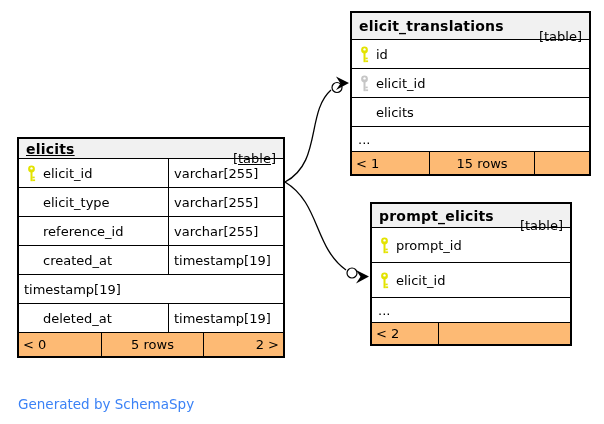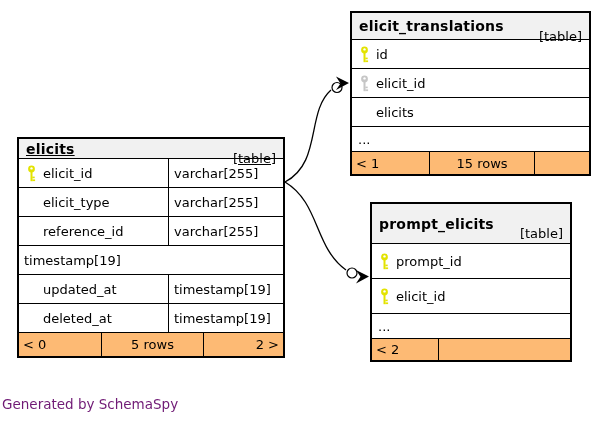--- a/index.html
+++ b/index.html
@@ -77,24 +77,24 @@
     padding: 0 4px;
     overflow: hidden;
   }
   .f-cell:last-child { border-right: none; }
   .f-left   { justify-content: flex-start; }
   .f-center { justify-content: center; }
   .f-right  { justify-content: flex-end; }
 
   .caption {
     position: absolute;
-    left: 2px;
+    left: 18px;
     top: 396px;
     font-size: 13.5px;
-    color: #701a75;
+    color: #3b82f6;
   }
 
   
   .tbl.elicits { left: 17px; top: 137px; width: 268px; }
   .tbl.elicits .tbl-header { height: 20px; text-decoration: underline; }
   .tbl.elicits .row { height: 29px; }
   .tbl.elicits .tbl-footer { height: 23px; }
   .tbl.elicits .f-cell:nth-child(1) { width: 83px; }
   .tbl.elicits .f-cell:nth-child(2) { width: 102px; }
   .tbl.elicits .f-cell:nth-child(3) { width: 79px; }
@@ -104,21 +104,21 @@
   .tbl.elicit-translations .tbl-header { height: 27px; }
   .tbl.elicit-translations .row { height: 29px; }
   .tbl.elicit-translations .row.ellipsis-row { height: 25px; }
   .tbl.elicit-translations .tbl-footer { height: 22px; }
   .tbl.elicit-translations .f-cell:nth-child(1) { width: 78px; }
   .tbl.elicit-translations .f-cell:nth-child(2) { width: 105px; }
   .tbl.elicit-translations .f-cell:nth-child(3) { width: 54px; }
 
   
   .tbl.prompt-elicits { left: 370px; top: 202px; width: 202px; }
-  .tbl.prompt-elicits .tbl-header { height: 40px; }
+  .tbl.prompt-elicits .tbl-header { height: 24px; }
   .tbl.prompt-elicits .row { height: 35px; }
   .tbl.prompt-elicits .row.ellipsis-row { height: 25px; }
   .tbl.prompt-elicits .tbl-footer { height: 21px; }
   .tbl.prompt-elicits .f-cell:nth-child(1) { width: 67px; }
   .tbl.prompt-elicits .f-cell:nth-child(2) { width: 87px; }
   .tbl.prompt-elicits .f-cell:nth-child(3) { width: 44px; }
 </style>
 </head>
 <body>
 
@@ -166,28 +166,28 @@
 
     <div class="row split">
       <span class="left-cell">
         <span class="icon-slot"></span>
         <span class="name-cell">reference_id</span>
       </span>
       <span class="type-cell">varchar[255]</span>
     </div>
 
     <div class="row split">
+      <span class="left-cell">
+        <span class="icon-slot"></span>
+        <span class="name-cell">created_at</span>
+      </span>
       <span class="type-cell">timestamp[19]</span>
     </div>
 
     <div class="row split">
-      <span class="left-cell">
-        <span class="icon-slot"></span>
-        <span class="name-cell">updated_at</span>
-      </span>
       <span class="type-cell">timestamp[19]</span>
     </div>
 
     <div class="row split">
       <span class="left-cell">
         <span class="icon-slot"></span>
         <span class="name-cell">deleted_at</span>
       </span>
       <span class="type-cell">timestamp[19]</span>
     </div>

